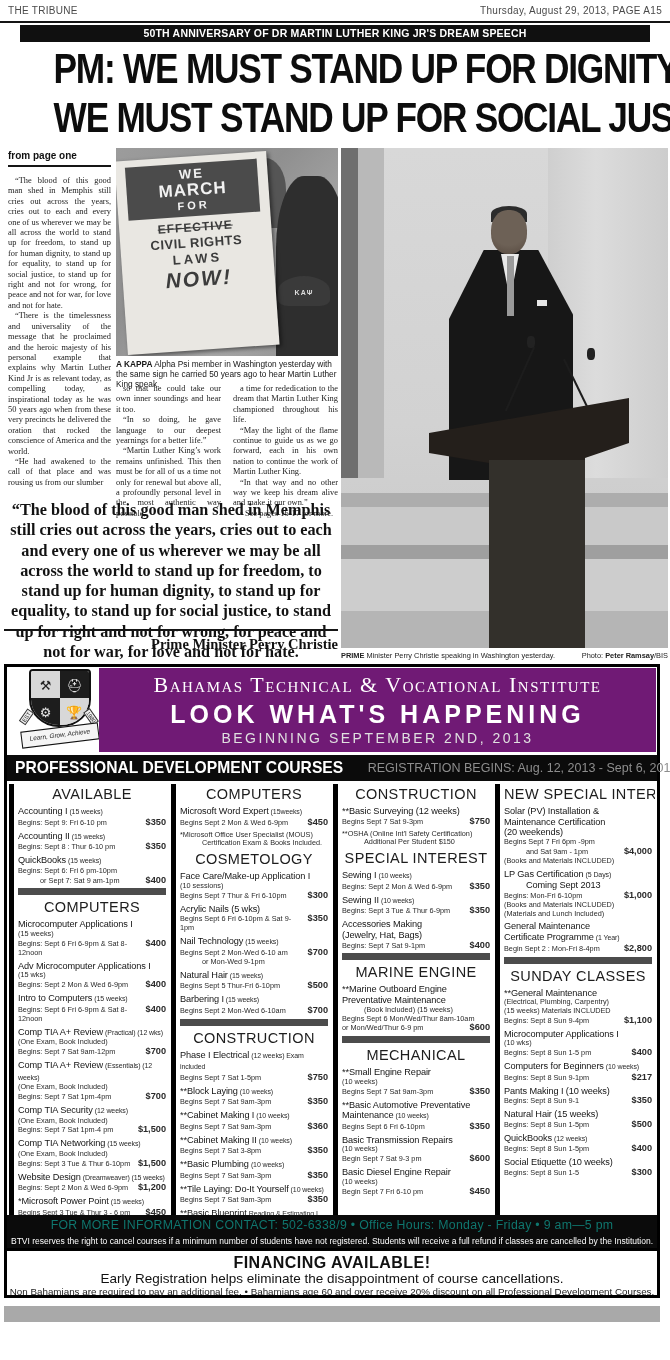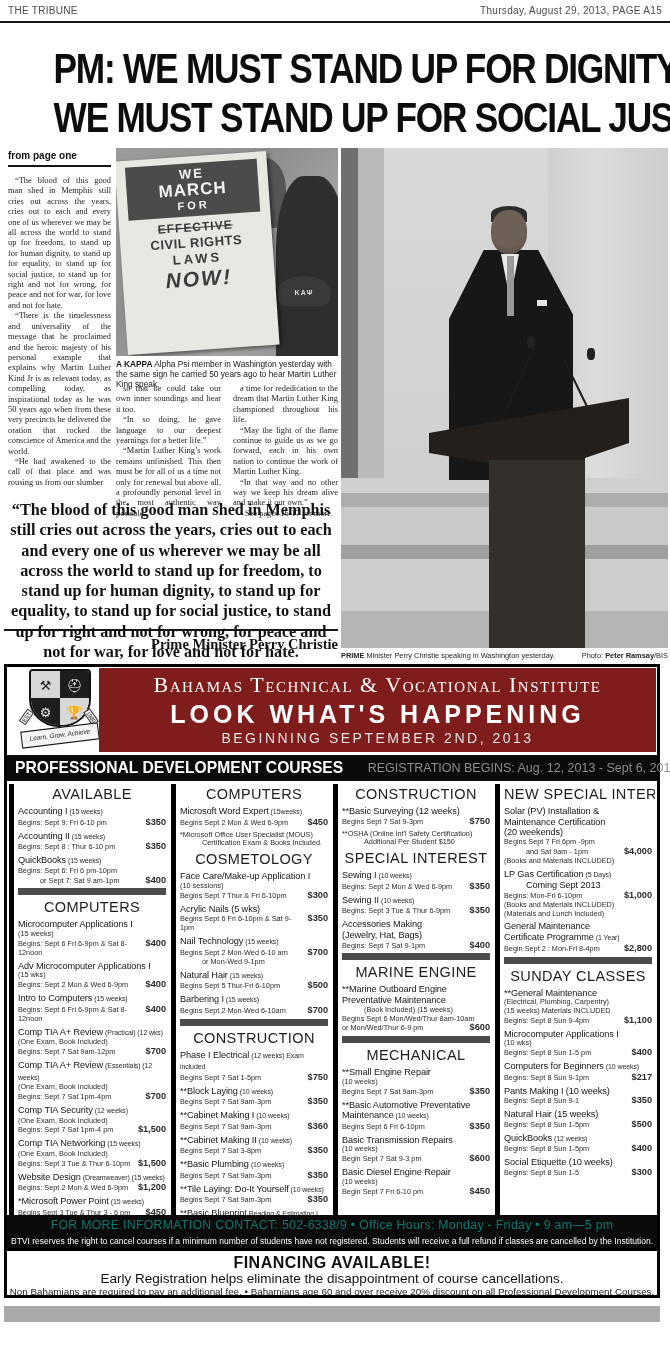--- a/index.html
+++ b/index.html
@@ -86,21 +86,21 @@
   .q2{right:0;top:0;background:#1d1d1d;}
   .q3{left:0;bottom:0;background:#1d1d1d;}
   .q4{right:0;bottom:0;background:#d8d8d8;}
   .q span{position:absolute;left:50%;top:50%;transform:translate(-50%,-50%);font-size:13px;}
   .q2 span,.q3 span{color:#e6e6e6;} .q1 span,.q4 span{color:#222;}
   .ribbon{position:absolute;left:0;top:58px;width:76px;height:15px;background:#f5f5f5;border:1px solid #111;
           transform:rotate(-7deg);font-size:6.4px;font-style:italic;text-align:center;line-height:13px;color:#222;}
   .est,.yr{position:absolute;top:44px;font-size:5.5px;color:#222;background:#eee;border:1px solid #333;
            padding:0 1px;}
   .est{left:-2px;transform:rotate(-55deg);} .yr{right:-2px;transform:rotate(55deg);}
-  .ad-titlebox{position:absolute;left:92px;top:1px;right:1px;height:84px;background:#7f1d1d;color:#fff;
+  .ad-titlebox{position:absolute;left:92px;top:1px;right:1px;height:84px;background:#701a75;color:#fff;
                text-align:center;}
   .inst{font-family:"Liberation Serif",serif;font-variant:small-caps;font-size:22px;letter-spacing:1.5px;
         line-height:30px;margin-top:2px;white-space:nowrap;}
   .lookwhats{font-size:25px;font-weight:bold;letter-spacing:4px;line-height:28px;white-space:nowrap;}
   .beginning{font-size:14px;letter-spacing:2.5px;color:#e0e0e0;line-height:20px;white-space:nowrap;}
   .progbar{height:26px;background:#0b0b0b;margin-top:2px;display:flex;align-items:center;padding:0 8px;gap:10px;}
   .prog-title{color:#fff;font-size:17px;font-weight:bold;white-space:nowrap;transform:scaleX(.92);
               transform-origin:left center;letter-spacing:0;}
   .prog-reg{color:#8d8d8d;font-size:12.5px;white-space:nowrap;margin-left:-14px;}
   .cols{display:flex;height:434px;padding:3px 2px 0 2px;gap:2px;box-sizing:border-box;}
@@ -129,20 +129,21 @@
 </head>
 <body>
 
 <div id="page">
 
   <div class="masthead">
     <span>THE TRIBUNE</span>
     <span>Thursday, August 29, 2013, PAGE A15</span>
   </div>
   <div class="mast-rule"></div>
+  <div class="banner">50TH ANNIVERSARY OF DR MARTIN LUTHER KING JR'S DREAM SPEECH</div>
 
   <div class="headline">
     <div class="hl">PM: WE MUST STAND UP FOR DIGNITY,</div>
     <div class="hl">WE MUST STAND UP FOR SOCIAL JUSTICE</div>
   </div>
 
   <div class="kicker">from page one</div>
   <div class="newscol col1">
       <p>“The blood of this good man shed in Memphis still cries out across the years, cries out to each and every one of us wherever we may be all across the world to stand up for freedom, to stand up for human dignity, to stand up for equality, to stand up for social justice, to stand up for right and not for wrong, for peace and not for war, for love and not for hate.</p>
       <p>“There is the timelessness and universality of the message that he proclaimed and the heroic majesty of his personal example that explains why Martin Luther Kind Jr is as relevant today, as compelling today, as inspirational today as he was 50 years ago when from these very precincts he delivered the oration that rocked the conscience of America and the world.</p>

